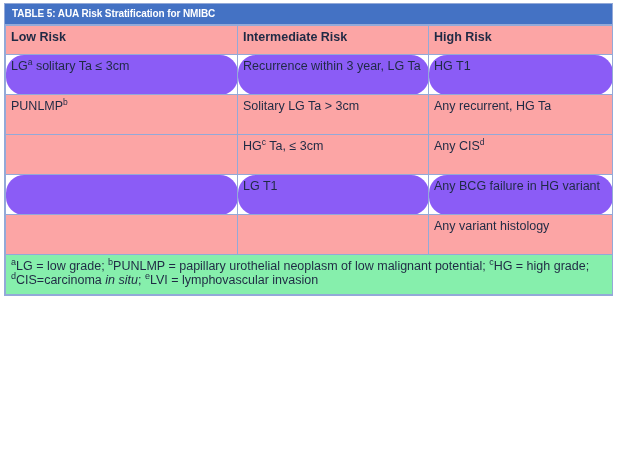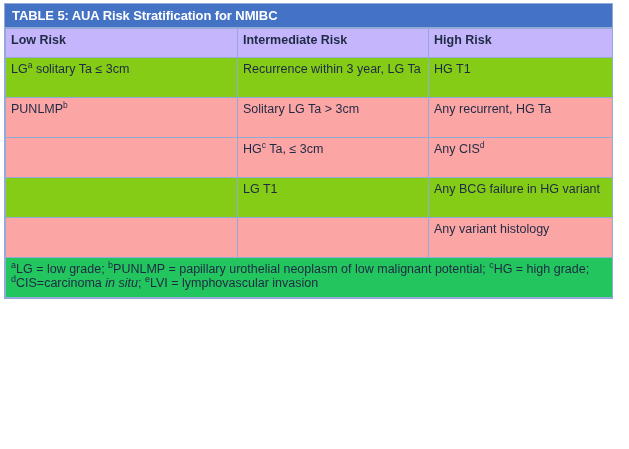--- a/index.html
+++ b/index.html
@@ -22,21 +22,21 @@
     width: 609px;
     box-sizing: border-box;
     border: 1px solid #93a9d8;
     background: #ffffff;
   }
 
   .title-bar {
     background: #4472c4;
     color: #ffffff;
     font-weight: bold;
-    font-size: 13px;
+    font-size: 10px;
     line-height: 1;
     padding: 5px 0 5px 7px;
     letter-spacing: -0.1px;
     white-space: nowrap;
     border-bottom: 1px solid #93a9d8;
   }
 
   table.risk-table {
     width: 100%;
     border-collapse: collapse;
@@ -55,40 +55,40 @@
     padding: 4px 0 0 5px;
     text-align: left;
     font-weight: normal;
     line-height: 1.15;
     color: #1f2a44;
   }
 
   table.risk-table thead th {
     font-weight: bold;
     height: 24px;
-    background: #c4b5fd;
+    background: #fca5a5;
   }
 
   table.risk-table tbody td {
     height: 35px;
   }
 
   tr.band-shade td { background: #fca5a5; }
-  tr.band-plain td { background: #84cc16; }
+  tr.band-plain td { background: #8b5cf6; border-radius: 18px; }
 
   td.tall { height: 41px; }
 
   .sup {
     font-size: 8.5px;
     vertical-align: super;
     line-height: 0;
   }
 
   .footnote-row td {
-    background: #22c55e;
+    background: #86efac;
     font-weight: bold;
     font-size: 12.5px;
     line-height: 1.25;
     padding: 5px 6px 7px 5px;
     height: auto;
   }
   .footnote-row .sup {
     font-size: 9px;
   }
   .footnote-row i {

